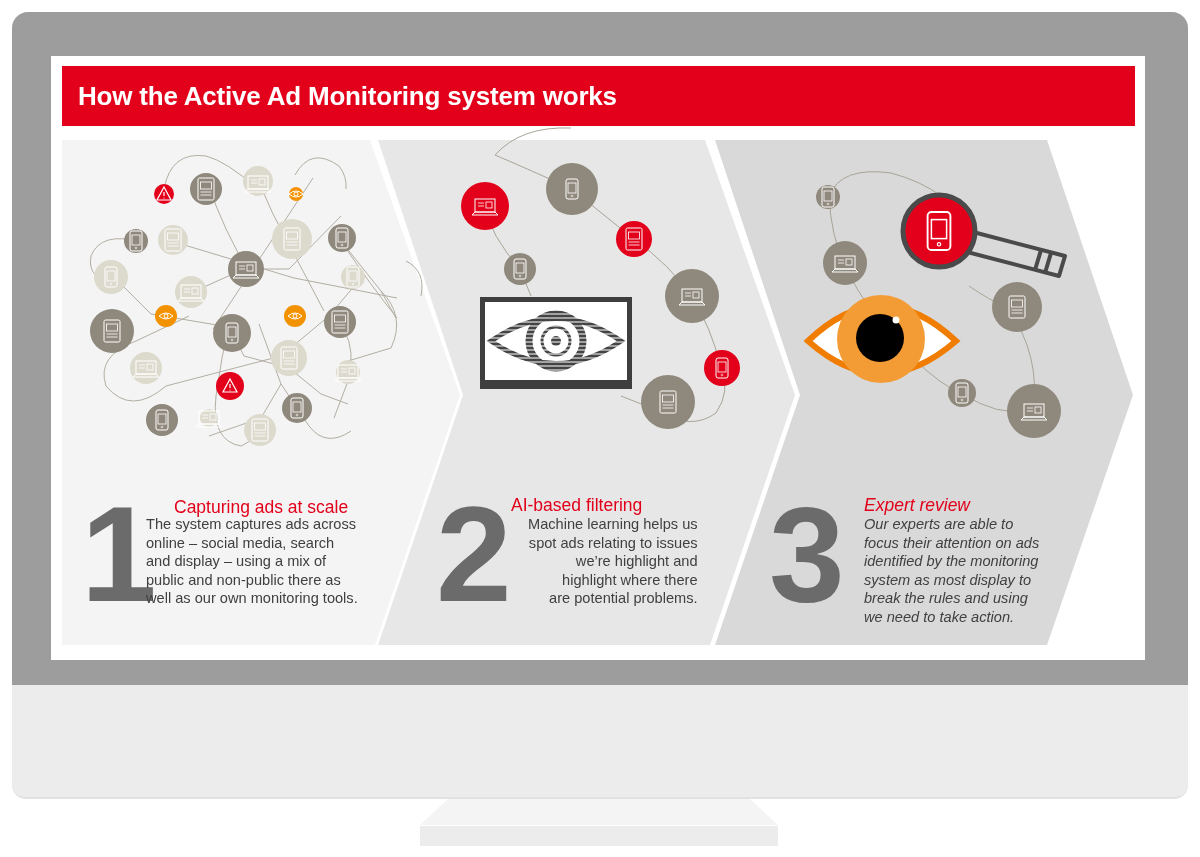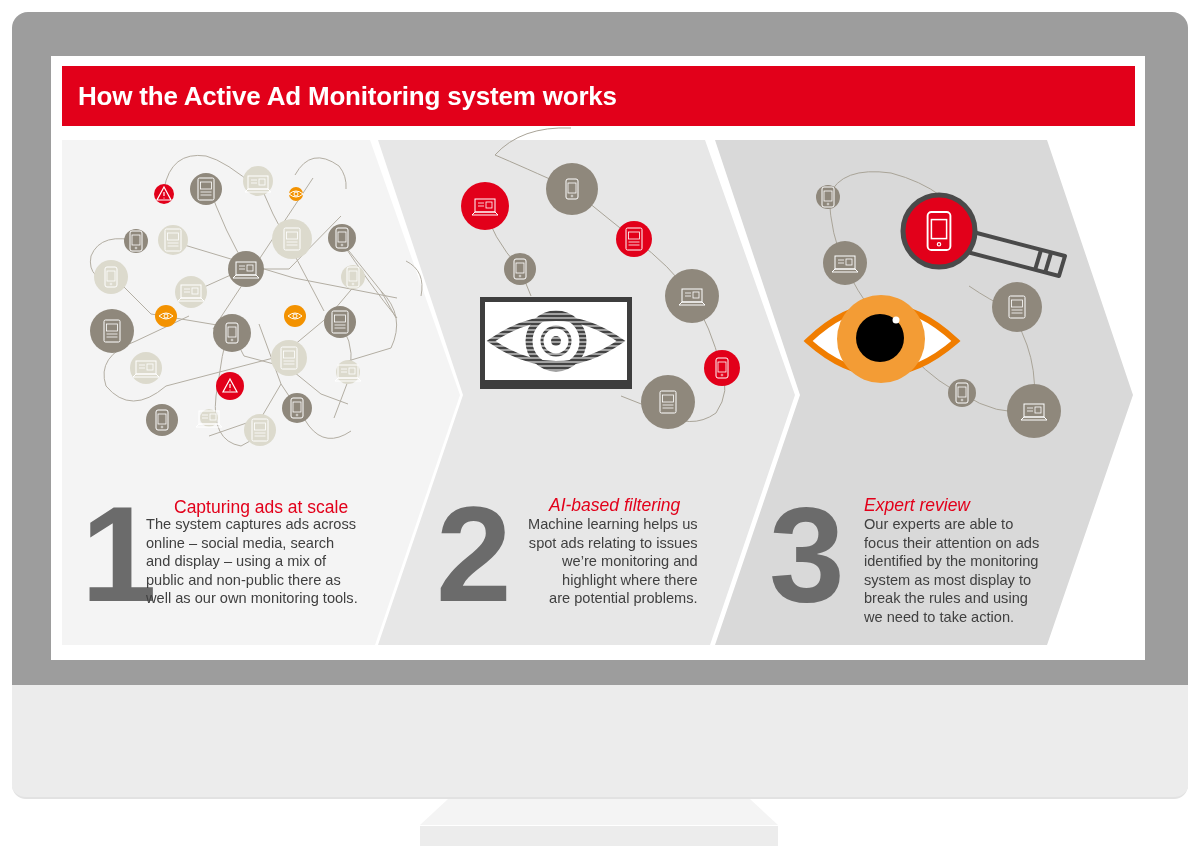--- a/index.html
+++ b/index.html
@@ -244,34 +244,34 @@
       <div>The system captures ads across</div>
       <div>online – social media, search</div>
       <div>and display – using a mix of</div>
       <div>public and non-public there as</div>
       <div>well as our own monitoring tools.</div>
     </div>
   </div>
 
   <div>
     <div class="step-num" style="left:385px; top:430px;">2</div>
-    <div class="step-title" style="left:498px; top:439px;font-style:italic;">AI-based filtering</div>
+    <div class="step-title" style="left:460px; top:439px;">AI-based filtering</div>
     <div class="step-body" style="left:477px; top:459px;text-align:right;">
       <div>Machine learning helps us</div>
       <div>spot ads relating to issues</div>
-      <div>we’re monitoring and</div>
+      <div>we’re highlight and</div>
       <div>highlight where there</div>
       <div>are potential problems.</div>
     </div>
   </div>
 
   <div>
     <div class="step-num" style="left:718px; top:430px;">3</div>
     <div class="step-title" style="left:813px; top:439px;font-style:italic;">Expert review</div>
-    <div class="step-body" style="left:813px; top:459px;">
+    <div class="step-body" style="left:813px; top:459px;font-style:italic;">
       <div>Our experts are able to</div>
       <div>focus their attention on ads</div>
       <div>identified by the monitoring</div>
       <div>system as most display to</div>
       <div>break the rules and using</div>
       <div>we need to take action.</div>
     </div>
   </div>
 </div>
 

